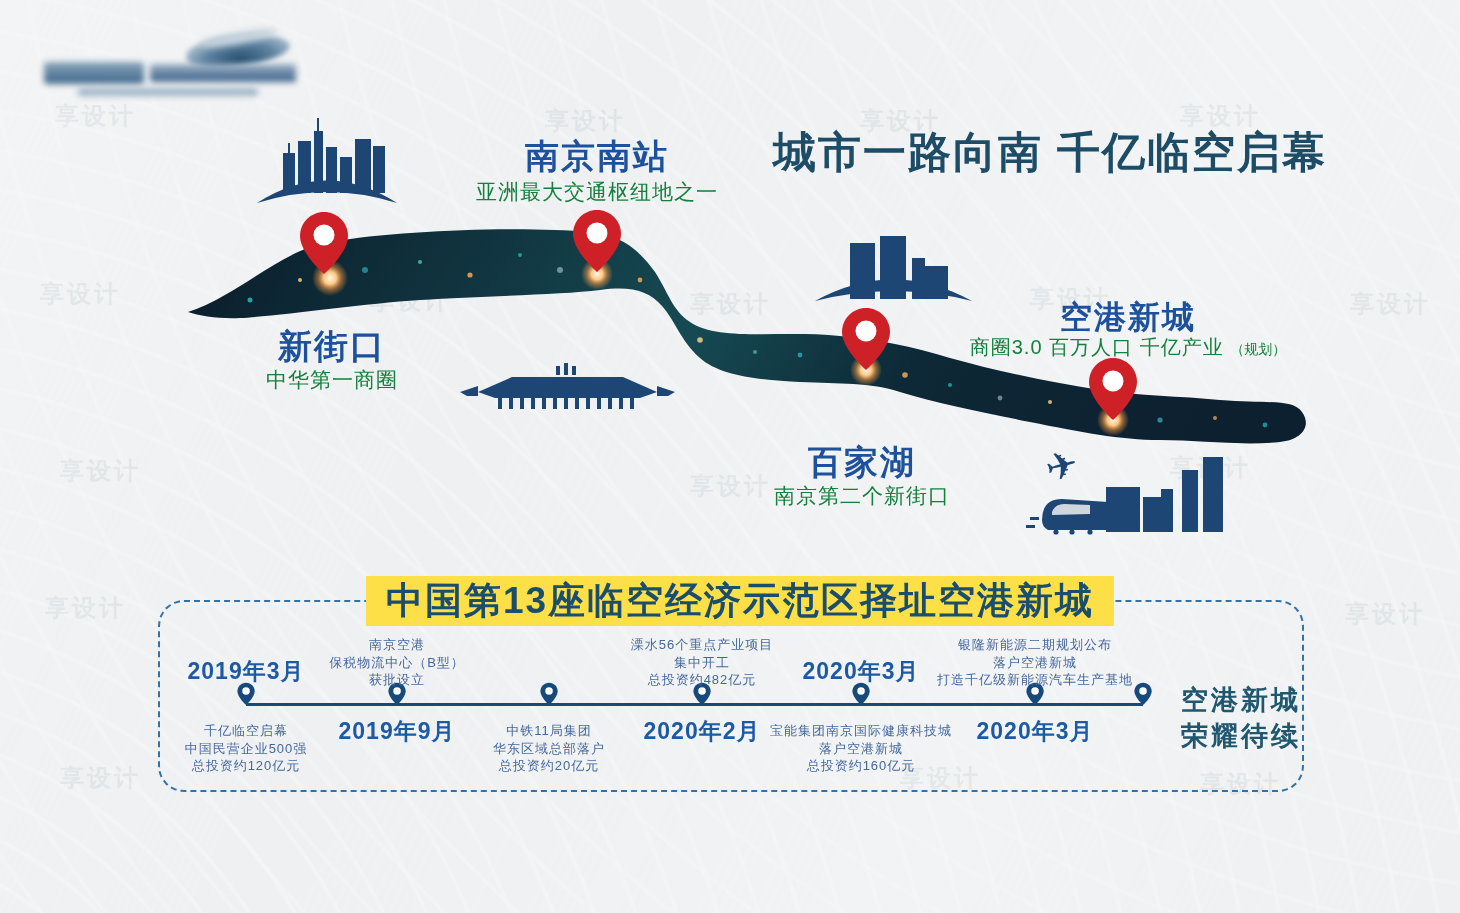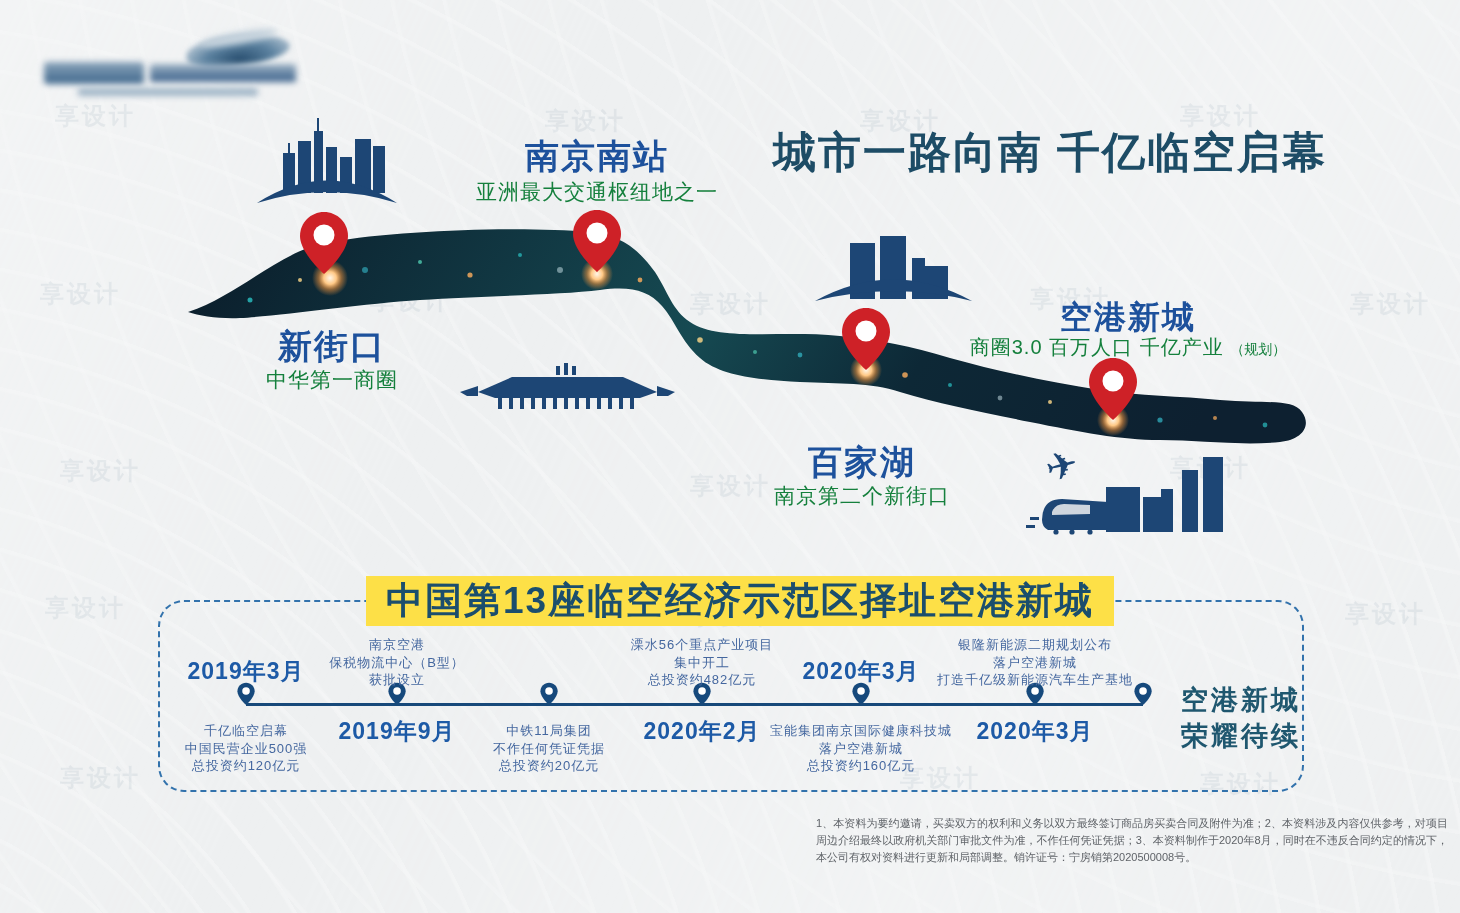--- a/index.html
+++ b/index.html
@@ -277,21 +277,21 @@
       <div>南京空港</div>
       <div>保税物流中心（B型）</div>
       <div>获批设立</div>
     </div>
     <div class="m-date below">2019年9月</div>
   </div>
 
   <div class="abs milestone" style="left:444px;">
     <div class="m-lines below">
       <div>中铁11局集团</div>
-      <div>不作任何凭证凭据</div>
+      <div>华东区域总部落户</div>
       <div>总投资约20亿元</div>
     </div>
   </div>
 
   <div class="abs milestone" style="left:597px;text-decoration:underline;">
     <div class="m-lines above">
       <div>溧水56个重点产业项目</div>
       <div>集中开工</div>
       <div>总投资约482亿元</div>
     </div>
@@ -314,15 +314,14 @@
       <div>打造千亿级新能源汽车生产基地</div>
     </div>
     <div class="m-date below">2020年3月</div>
   </div>
 
   <div class="abs ending">
     <div>空港新城</div>
     <div>荣耀待续</div>
   </div>
 
-  <div class="abs disclaimer">1、本资料为要约邀请，买卖双方的权利和义务以双方最终签订商品房买卖合同及附件为准；2、本资料涉及内容仅供参考，对项目周边介绍最终以政府机关部门审批文件为准，不作任何凭证凭据；3、本资料制作于2020年8月，同时在不违反合同约定的情况下，本公司有权对资料进行更新和局部调整。销许证号：宁房销第2020500008号。</div>
 
 </div>
 
 </body></html>

